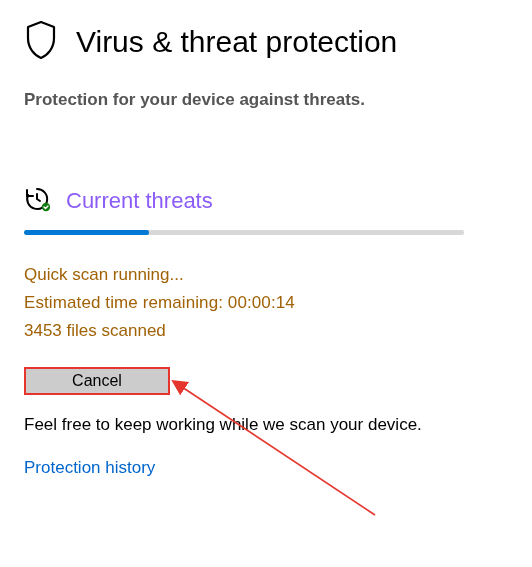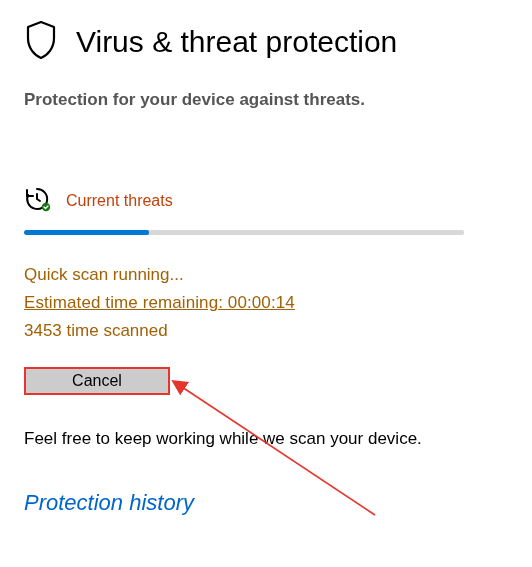--- a/index.html
+++ b/index.html
@@ -31,23 +31,23 @@
       font-weight: bold;
     }
     .section-row {
       display: flex;
       align-items: center;
       gap: 16px;
       margin-bottom: 14px;
     }
     .section-icon-svg { width: 26px; height: 26px; }
     .section-title {
-      font-size: 16px;
+      font-size: 22px;
       font-weight: 500;
-      color: #c2410c;
+      color: #8b5cf6;
     }
     .progress {
       width: 440px;
       height: 5px;
       background: #d8d8d8;
       border-radius: 2px;
       margin-bottom: 26px;
       position: relative;
       overflow: hidden;
     }
@@ -56,47 +56,46 @@
       left: 0; top: 0; bottom: 0;
       width: 125px;
       background: #0078d4;
       border-radius: 2px;
     }
     .scan-line {
       font-size: 17px;
       color: #a16207;
       line-height: 1.65;
     }
-    .eta-row { letter-spacing: 0.1px; text-decoration: underline; }
+    .eta-row { letter-spacing: 0.1px; }
     .cancel-btn {
       display: inline-block;
       margin-top: 22px;
       width: 146px;
       height: 28px;
       background: #cccccc;
       border: 2px solid #e5352c;
       font-size: 16px;
       color: #000;
       cursor: pointer;
       font-family: inherit;
     }
     .hint-text {
       font-size: 17px;
       color: #000;
-      margin-top: 30px;
+      margin-top: 16px;
       line-height: 1.6;
       max-width: 450px;
     }
     .link {
-      font-size: 22px;
+      font-size: 17px;
       color: #0066cc;
-      margin-top: 38px;
+      margin-top: 20px;
       cursor: pointer;
       display: inline-block;
-      font-style: italic;
     }
     .arrow-svg {
       position: absolute;
       left: 170px;
       top: 375px;
       pointer-events: none;
     }
   </style>
 </head>
 <body>
@@ -133,21 +132,21 @@
 
 <div class="scan-line">Quick scan running...</div>
 <div class="scan-line eta-row">
   <span>Estimated time remaining:</span>
   <span> </span>
   <span>00:00:14</span>
 </div>
 <div class="scan-line">
   <span>3453</span>
   <span> </span>
-  <span>time scanned</span>
+  <span>files scanned</span>
 </div>
 
 <button class="cancel-btn">Cancel</button>
 
 <p class="hint-text">Feel free to keep working while we scan your device.</p>
 
 <a class="link">Protection history</a>
 
 <svg class="arrow-svg" width="220" height="160">
   <defs>

